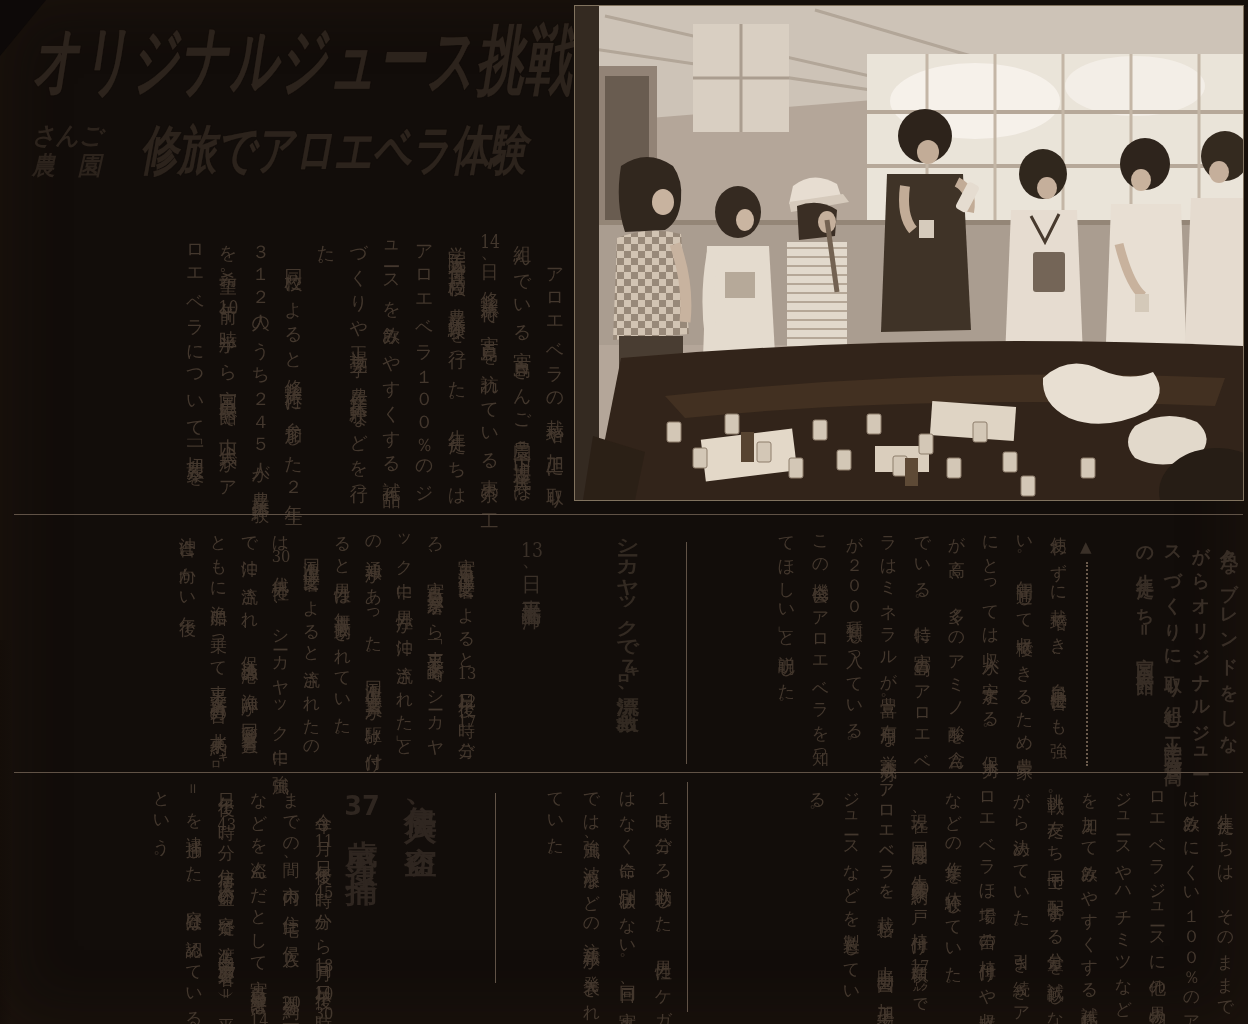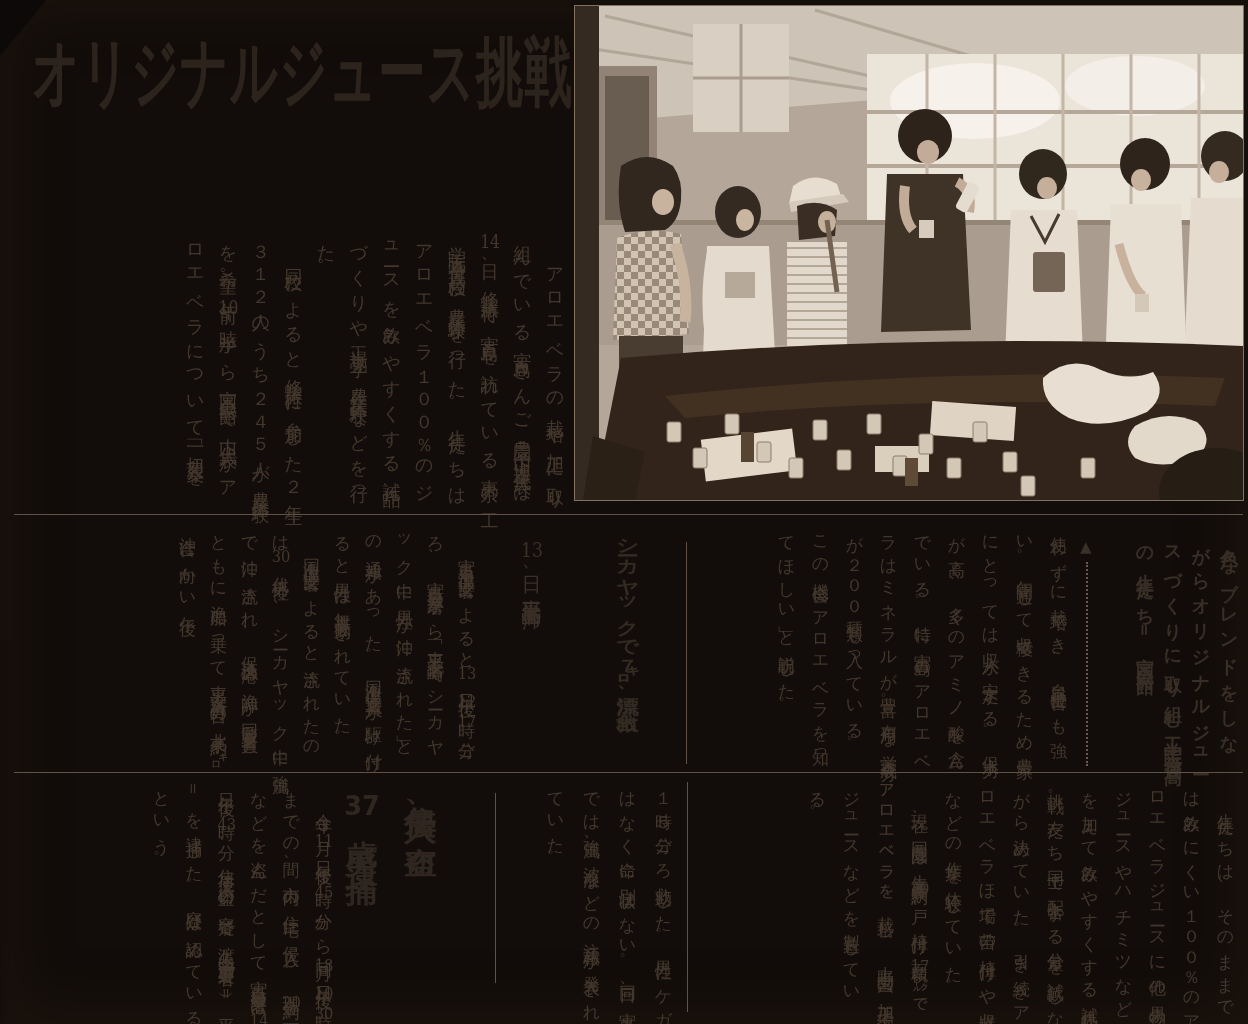--- a/index.html
+++ b/index.html
@@ -12,21 +12,21 @@
       linear-gradient(155deg,#cfc1b4 0%,#e3d4c6 26%,#ded0c2 52%,#cfc0b2 78%,#bfafa1 100%);
     box-shadow: inset 0 0 70px rgba(60,38,22,.28);
     font-family:"DejaVu Serif","Liberation Serif",serif;}
   .corner-tl{position:absolute;left:0;top:0;width:46px;height:56px;background:#0d0908;
     clip-path:polygon(0 0,100% 0,0 100%);}
   .edge-top-right{position:absolute;left:570px;top:0;width:678px;height:7px;background:#150f0b;}
   .edge-left-low{position:absolute;left:0;top:640px;width:12px;height:384px;
     background:linear-gradient(to right,rgba(18,11,7,.55),transparent);}
 
   
-  .headline-area{position:absolute;left:32px;top:32px;width:545px;}
+  .headline-area{position:absolute;left:32px;top:20px;width:545px;font-style:italic;}
   .main-headline{margin:0;white-space:nowrap;font-family:"DejaVu Sans","Liberation Sans",sans-serif;
     font-weight:800;font-size:76px;line-height:1.04;color:#2c231c;letter-spacing:2px;
     transform:scaleX(0.62);transform-origin:left top;text-shadow:0 0 1px rgba(44,35,28,.65);}
   .sub-row{display:flex;align-items:flex-start;margin-top:22px;}
   .kicker{font-family:"DejaVu Sans","Liberation Sans",sans-serif;font-weight:800;
     font-size:25px;line-height:1.2;color:#2c231c;width:108px;flex:0 0 auto;
     transform:scaleX(.92);transform-origin:left top;}
   .sub-headline{margin:0;white-space:nowrap;font-family:"DejaVu Sans","Liberation Sans",sans-serif;
     font-weight:800;font-size:53px;line-height:1.1;color:#2c231c;
     transform:scaleX(0.72);transform-origin:left top;text-shadow:0 0 1px rgba(44,35,28,.6);}
@@ -72,20 +72,27 @@
 <body>
 
 <main class="page">
 
   <div class="corner-tl"></div>
   <div class="edge-top-right"></div>
   <div class="edge-left-low"></div>
 
   <section class="headline-area">
     <h1 class="main-headline">オリジナルジュース挑戦</h1>
+    <div class="sub-row">
+      <div class="kicker">
+        <div>さんご</div>
+        <div>農　園</div>
+      </div>
+      <h2 class="sub-headline">修旅でアロエベラ体験</h2>
+    </div>
   </section>
 
   <figure class="photo">
     <svg viewBox="0 0 668 494" preserveAspectRatio="none">
       <defs>
         <pattern id="check" width="14" height="14" patternUnits="userSpaceOnUse">
           <rect width="14" height="14" fill="#d4c9ba"></rect>
           <rect width="7" height="7" fill="#93877a"></rect>
           <rect x="7" y="7" width="7" height="7" fill="#93877a"></rect>
         </pattern>

